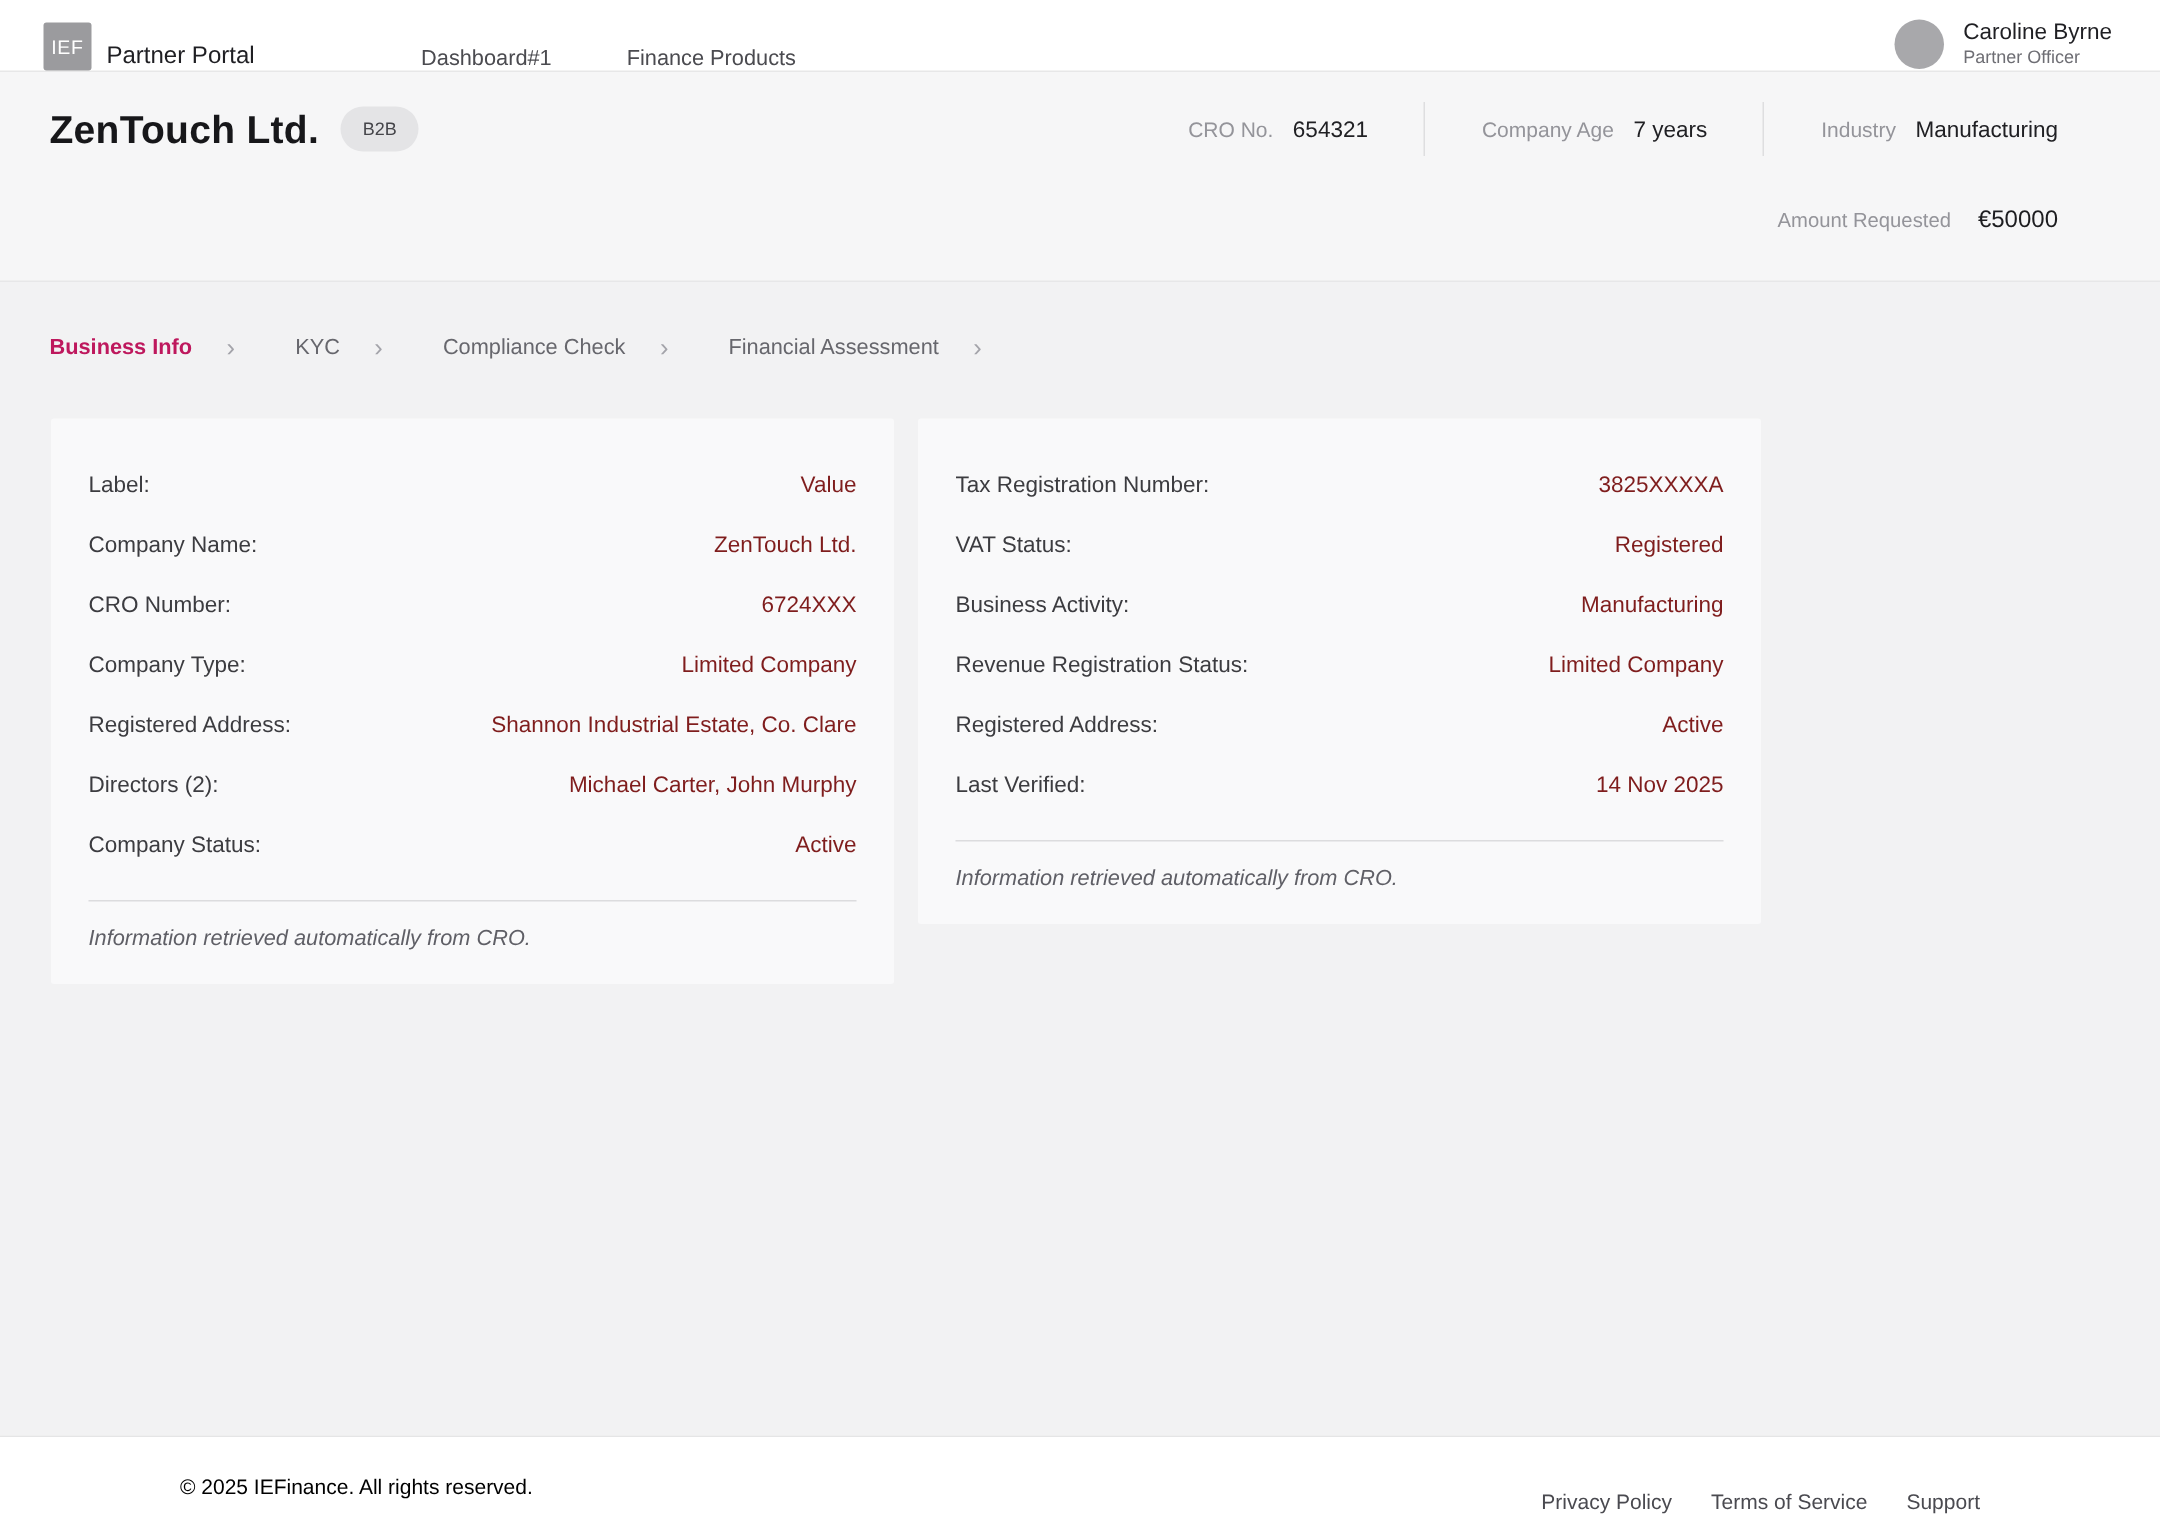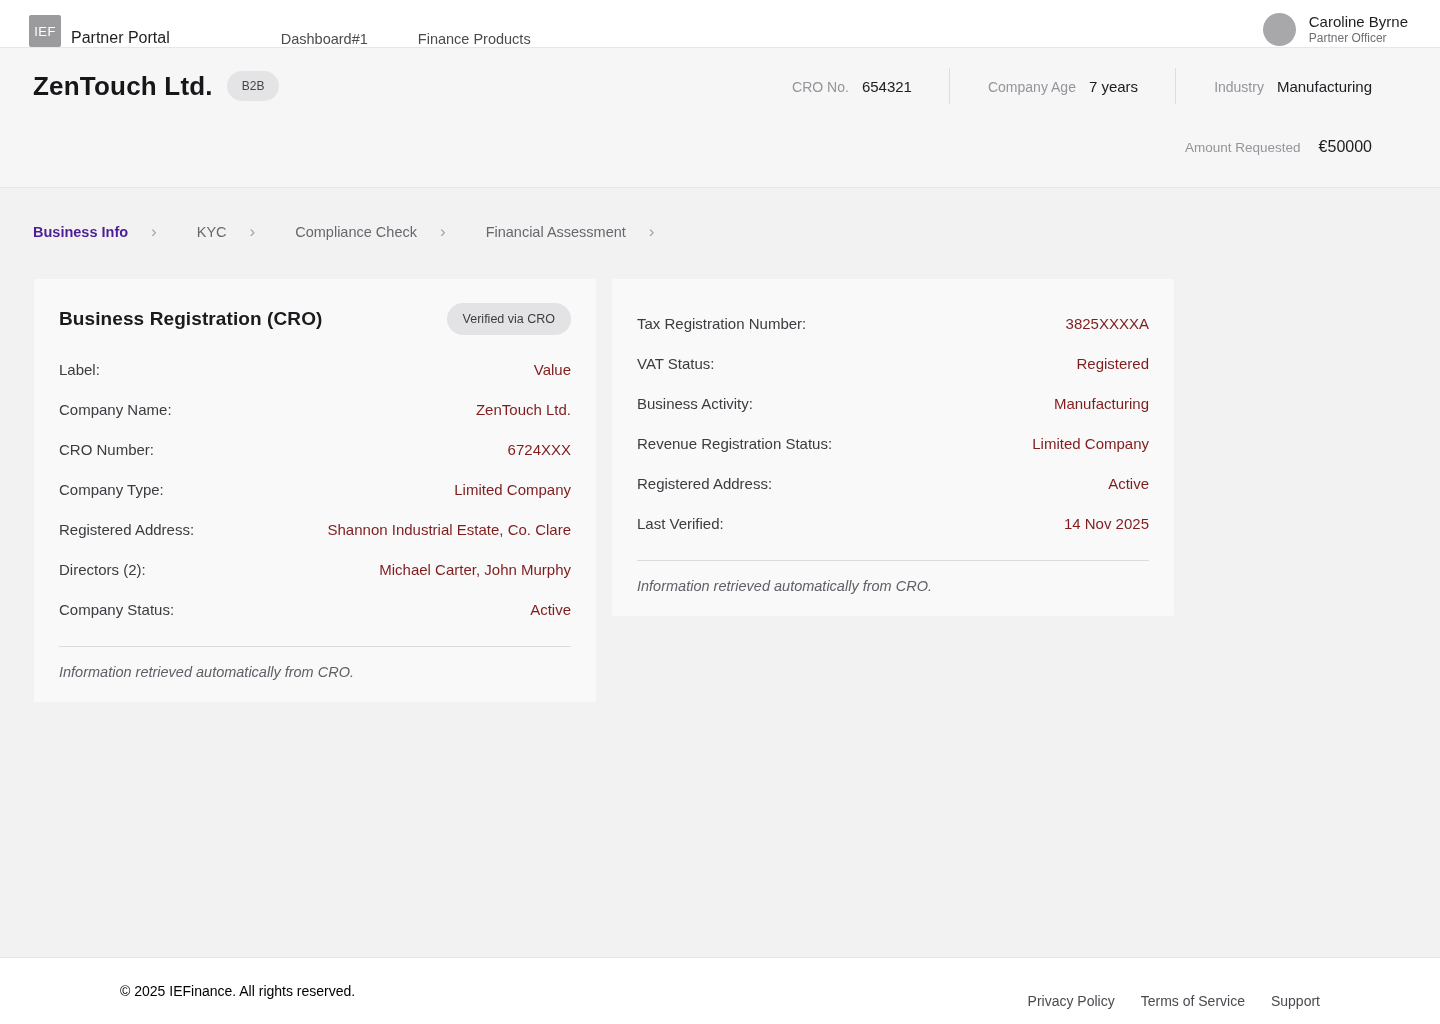--- a/index.html
+++ b/index.html
@@ -83,21 +83,21 @@
   .amount-value { font-size: 16px; font-weight: 500; color: #1d1d20; }
 
   
   .main { flex: 1 1 auto; }
   .stepper {
     display: flex;
     align-items: center;
     padding: 35px 33px 0;
   }
   .step-label { font-size: 14.5px; color: #67676d; margin-right: 23px; cursor: pointer; }
-  .step-label.active { font-weight: 700; color: #4c1d95; }
+  .step-label.active { font-weight: 700; color: #be185d; }
   .step-chevron { font-size: 17px; color: #a4a4aa; margin-right: 40px; line-height: 1; }
 
   .cards {
     display: flex;
     align-items: flex-start;
     gap: 16px;
     margin: 39px 34px 0;
   }
   .card {
     width: 562px;
@@ -204,24 +204,20 @@
     <span class="step-chevron">›</span>
     <span class="step-label">Compliance Check</span>
     <span class="step-chevron">›</span>
     <span class="step-label">Financial Assessment</span>
     <span class="step-chevron">›</span>
   </div>
 
   <div class="cards">
 
     <section class="card">
-      <div class="card-header">
-        <h2 class="card-title">Business Registration (CRO)</h2>
-        <span class="verified-badge">Verified via CRO</span>
-      </div>
       <div class="kv-row">
         <span class="kv-label">Label:</span>
         <span class="kv-value">Value</span>
       </div>
       <div class="kv-row">
         <span class="kv-label">Company Name:</span>
         <span class="kv-value">ZenTouch Ltd.</span>
       </div>
       <div class="kv-row">
         <span class="kv-label">CRO Number:</span>

